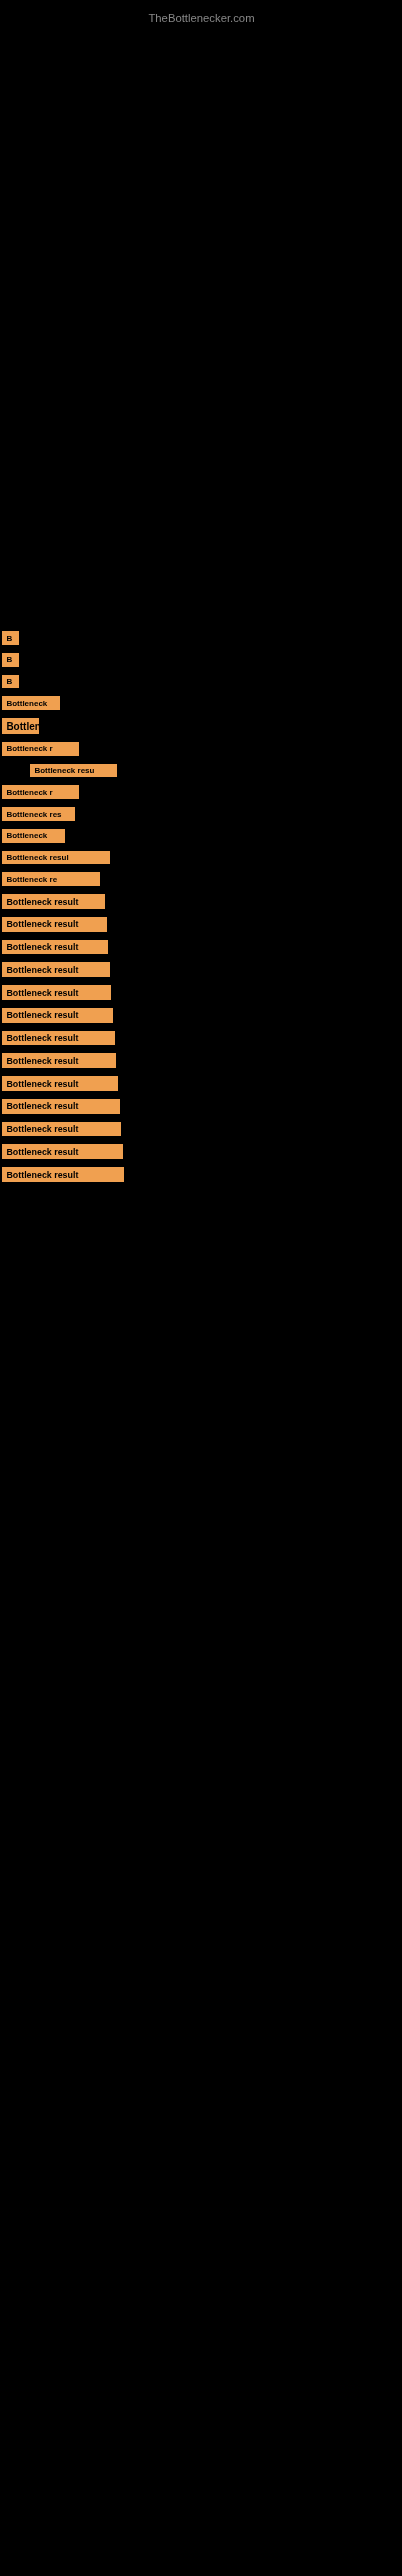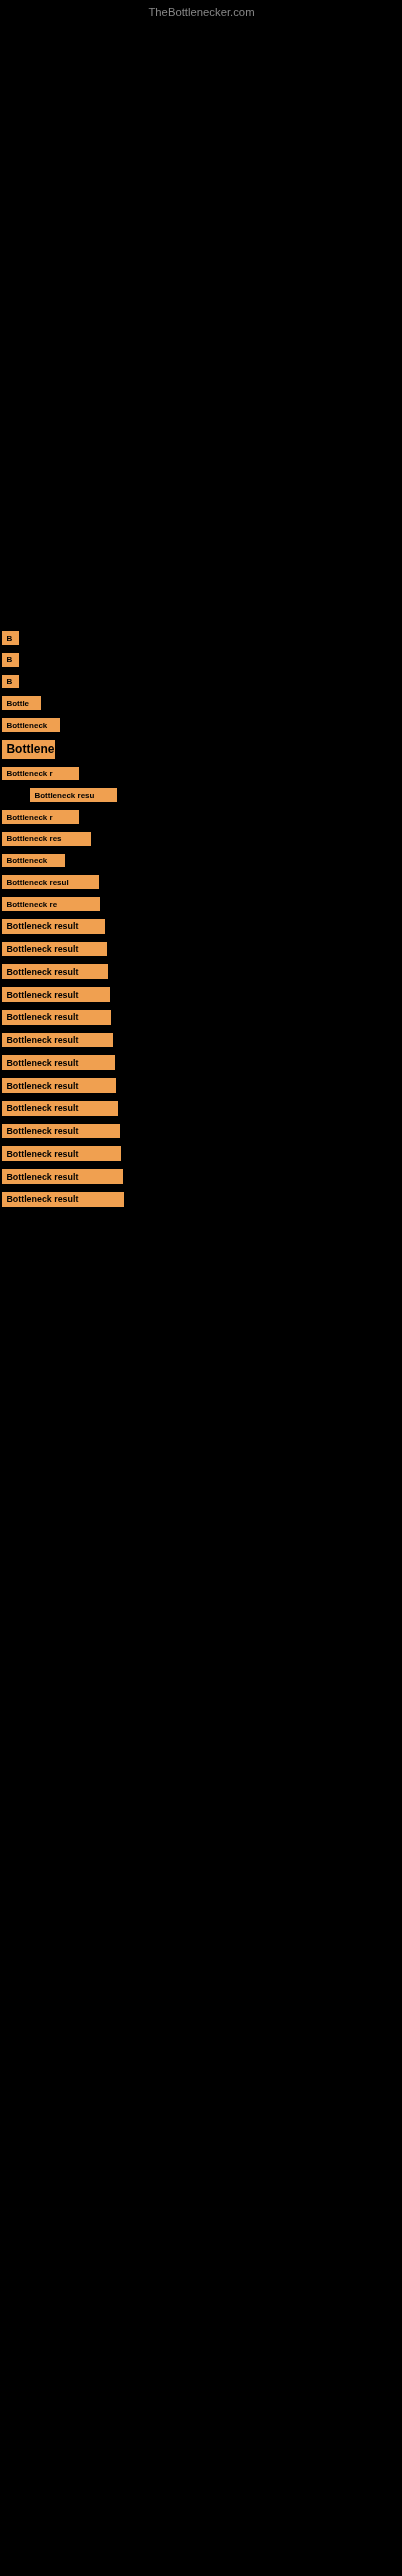--- a/index.html
+++ b/index.html
@@ -15,21 +15,21 @@
       font-family: Arial, sans-serif;
       position: relative;
     }
 
     .site-title {
       text-align: center;
       color: #888888;
       font-size: 11.3px;
       padding: 6.4px 0;
       position: absolute;
-      top: 0;
+      top: 6px;
       width: 100%;
     }
 
     .bottleneck-items-container {
       position: absolute;
       top: 628px;
       left: 0;
       width: 100%;
       display: flex;
       flex-direction: column;
@@ -52,27 +52,27 @@
       white-space: nowrap;
       display: inline-block;
     }
 
     
     .item-1 .bottleneck-label { width: 17.7px; font-size: 8px; }
     .item-2 .bottleneck-label { width: 17.7px; font-size: 8px; }
     .item-3 .bottleneck-label { width: 17.7px; font-size: 8px; }
     .item-4 .bottleneck-label { width: 39px; font-size: 8px; }
     .item-5 .bottleneck-label { width: 58px; font-size: 8px; }
-    .item-6 .bottleneck-label { width: 53px; font-size: 12px; }
+    .item-6 .bottleneck-label { width: 37px; font-size: 10px; }
     .item-7 .bottleneck-label { width: 77px; font-size: 8px; }
     .item-8 .bottleneck-label { width: 87px; font-size: 8px; margin-left: 28px; }
     .item-9 .bottleneck-label { width: 77px; font-size: 8px; }
-    .item-10 .bottleneck-label { width: 89px; font-size: 8px; }
+    .item-10 .bottleneck-label { width: 73px; font-size: 8px; }
     .item-11 .bottleneck-label { width: 63px; font-size: 8px; }
-    .item-12 .bottleneck-label { width: 97px; font-size: 8px; }
+    .item-12 .bottleneck-label { width: 108px; font-size: 8px; }
     .item-13 .bottleneck-label { width: 98px; font-size: 8px; }
     .item-14 .bottleneck-label { width: 103px; font-size: 8.9px; }
     .item-15 .bottleneck-label { width: 105px; font-size: 8.9px; }
     .item-16 .bottleneck-label { width: 106px; font-size: 8.9px; }
     .item-17 .bottleneck-label { width: 108px; font-size: 8.9px; }
     .item-18 .bottleneck-label { width: 109px; font-size: 8.9px; }
     .item-19 .bottleneck-label { width: 111px; font-size: 8.9px; }
     .item-20 .bottleneck-label { width: 113px; font-size: 8.9px; }
     .item-21 .bottleneck-label { width: 114px; font-size: 8.9px; }
     .item-22 .bottleneck-label { width: 116px; font-size: 8.9px; }
@@ -88,23 +88,20 @@
 
 <div class="bottleneck-items-container" id="items-container">
 <div class="bottleneck-item item-1">
       <span class="bottleneck-label">B</span>
     </div>
     <div class="bottleneck-item item-2">
       <span class="bottleneck-label">B</span>
     </div>
     <div class="bottleneck-item item-3">
       <span class="bottleneck-label">B</span>
-    </div>
-    <div class="bottleneck-item item-4">
-      <span class="bottleneck-label">Bottle</span>
     </div>
     <div class="bottleneck-item item-5">
       <span class="bottleneck-label">Bottleneck</span>
     </div>
     <div class="bottleneck-item item-6">
       <span class="bottleneck-label">Bottlene</span>
     </div>
     <div class="bottleneck-item item-7">
       <span class="bottleneck-label">Bottleneck r</span>
     </div>

